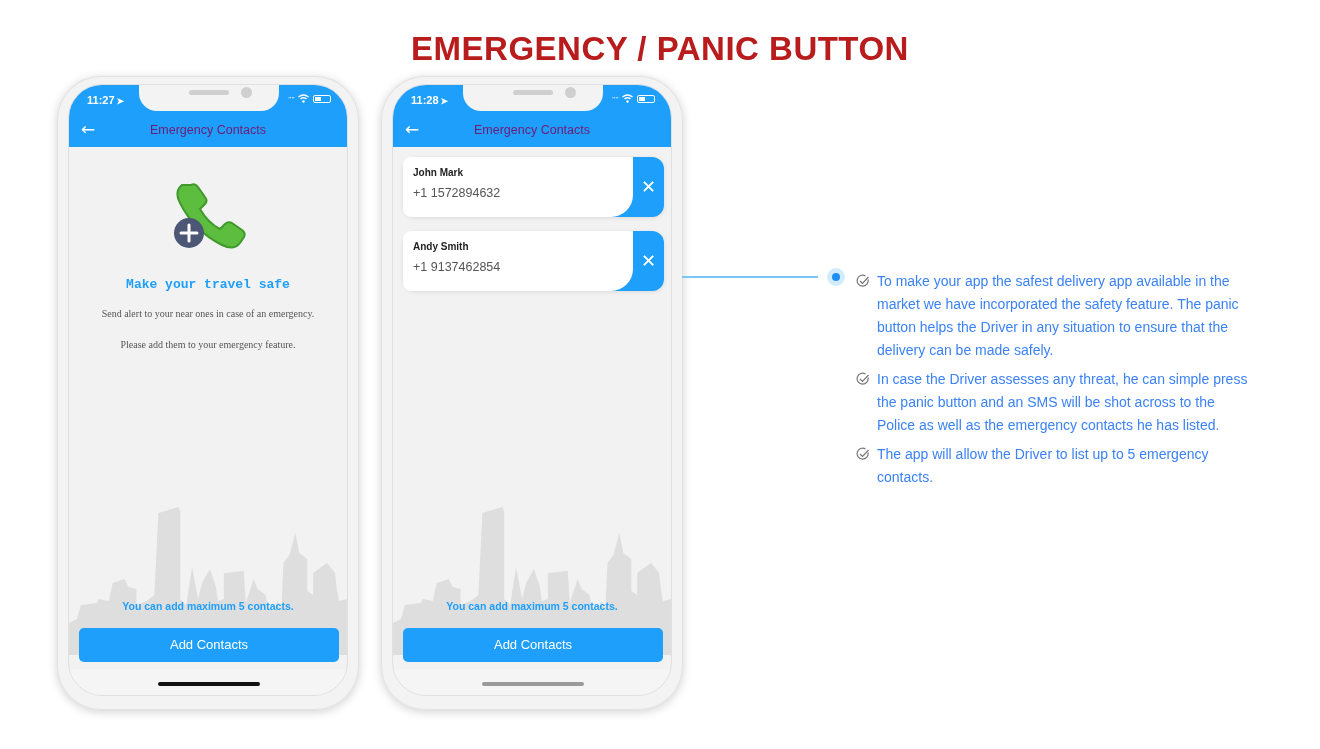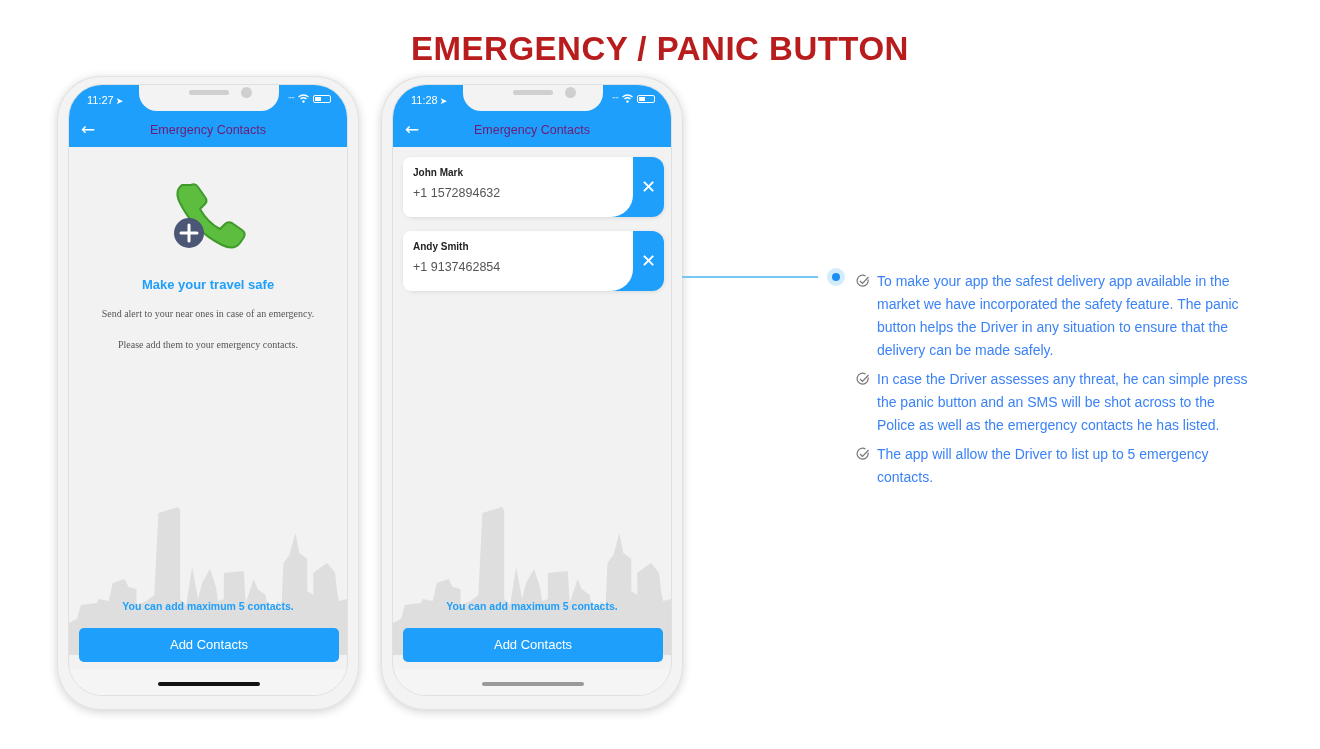--- a/index.html
+++ b/index.html
@@ -36,21 +36,21 @@
   .notch-speaker {
     position: absolute; left: 50px; top: 7px; width: 40px; height: 5px;
     border-radius: 3px; background: #cfcfcf;
   }
   .notch-camera {
     position: absolute; left: 102px; top: 4px; width: 11px; height: 11px;
     border-radius: 50%; background: #cfcfcf;
   }
   .status-time {
     position: absolute; left: 18px; top: 9px; color: #fff;
-    font-family: "Liberation Sans", sans-serif; font-weight: normal; font-size: 11px;
+    font-family: "Liberation Sans", sans-serif; font-weight: bold; font-size: 11px;
   }
   .status-time .loc { font-size: 9px; margin-left: 2px; }
   .status-right {
     position: absolute; right: 16px; top: 9px; color: #fff; font-size: 9px;
     display: flex; align-items: center; gap: 4px;
   }
   .signal-dots { letter-spacing: -1px; font-size: 8px; opacity: 0.8; }
   .battery {
     width: 18px; height: 8px; border: 1px solid #fff; border-radius: 2px; position: relative;
   }
@@ -65,21 +65,21 @@
     color: #701a75; font-size: 12.5px; font-family: "Liberation Sans", sans-serif;
   }
 
   .skyline {
     position: absolute; left: 0; bottom: 40px; width: 100%; height: 160px;
   }
 
   .empty-icon { position: absolute; left: 103px; top: 94px; width: 76px; height: 76px; }
   .empty-title {
     position: absolute; left: 0; width: 100%; top: 192px; text-align: center;
-    color: #1e9ffb; font-weight: bold; font-size: 13px; font-family: Liberation Sans, sans-serif;
+    color: #1e9ffb; font-weight: bold; font-size: 13px; font-family: Liberation Mono, monospace;
   }
   .empty-desc {
     position: absolute; left: 0; width: 100%; text-align: center;
     color: #555; font-size: 10px; font-family: Liberation Serif, serif;
   }
 
   .max-note {
     position: absolute; left: 0; width: 100%; top: 515px; text-align: center;
     color: #1e9ffb; font-size: 10.5px; font-weight: bold; font-family: "Liberation Sans", sans-serif;
   }
@@ -171,21 +171,21 @@
     </svg>
 
     <svg class="empty-icon" viewBox="0 0 76 76">
       <path d="M10 6 Q2 12 8 24 Q22 52 50 66 Q62 72 68 64 L72 58 Q74 54 70 51 L60 44 Q56 42 53 45 L48 50 Q36 44 28 30 L33 25 Q36 22 33 18 L26 8 Q23 4 19 6 Z" fill="#5cbd3f" stroke="#3f9a2a" stroke-width="2"></path>
       <circle cx="17" cy="54" r="15" fill="#4c5675"></circle>
       <path d="M17 46 L17 62 M9 54 L25 54" stroke="#fff" stroke-width="3" stroke-linecap="round"></path>
     </svg>
 
     <div class="empty-title">Make your travel safe</div>
     <div class="empty-desc" style="top:223px">Send alert to your near ones in case of an emergency.</div>
-    <div class="empty-desc" style="top:254px">Please add them to your emergency contacts.</div>
+    <div class="empty-desc" style="top:254px">Please add them to your emergency feature.</div>
 
     <div class="max-note">You can add maximum 5 contacts.</div>
     <div class="add-btn">Add Contacts</div>
     <div class="bottom-area"></div>
     <div class="home-bar" style="background:#111;"></div>
   </div>
 </div>
 
 <div class="phone p2">
   <div class="screen">

